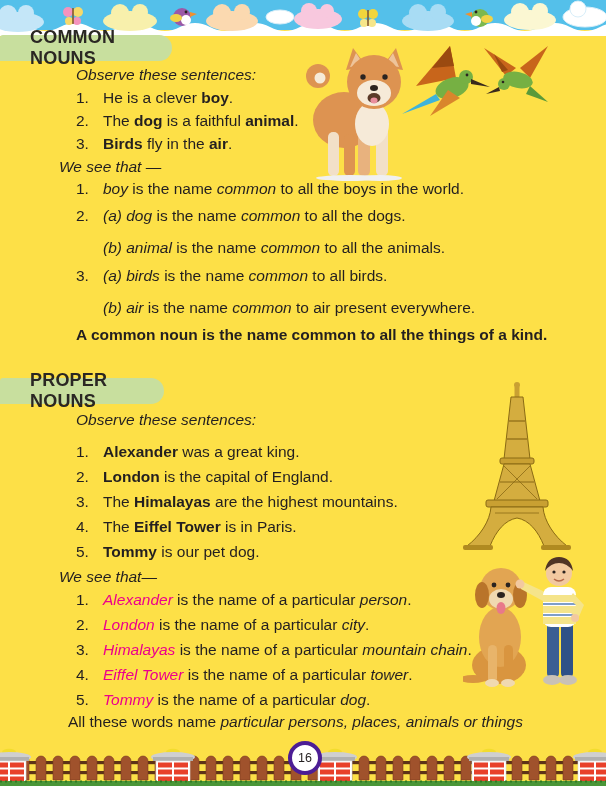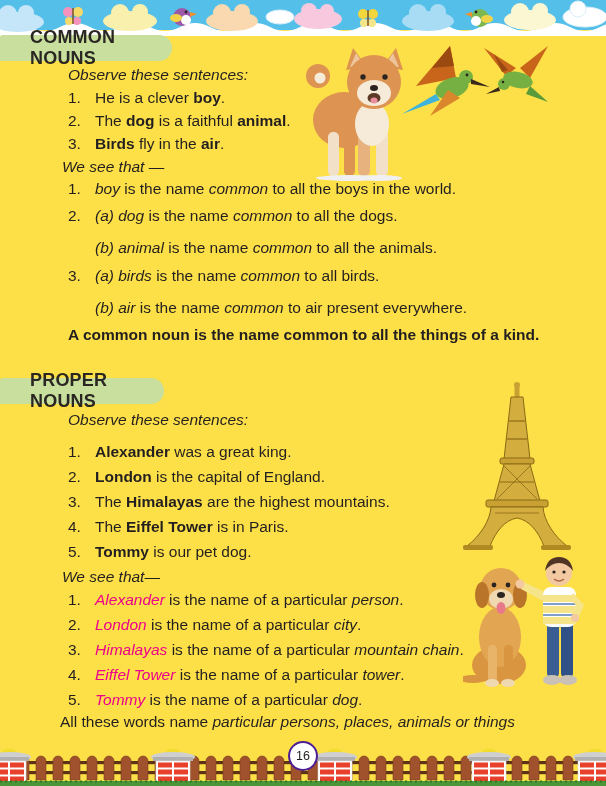--- a/index.html
+++ b/index.html
@@ -20,27 +20,27 @@
     position:absolute;left:0;height:26px;
     background:#c8df9e;
     border-radius:3px 13px 13px 0;
     display:flex;align-items:center;
     padding-left:30px;box-sizing:border-box;
     font-weight:bold;font-size:18px;letter-spacing:0.2px;color:#2a2723;
   }
   .banner1{top:35px;width:172px;}
   .banner2{top:378px;width:164px;}
   
-  .sec{position:absolute;left:36px;width:562px;}
+  .sec{position:absolute;left:44px;width:562px;}
   .sec-common{top:61px;}
   .sec-proper{top:404px;}
   .line{margin:0;}
   .italic{font-style:italic;}
   .obs{margin-left:32px;margin-top:3px;}
-  .wst{margin-left:26px;margin-top:2px;}
+  .wst{margin-left:15px;margin-top:2px;}
   .row{display:flex;margin-left:32px;}
   .row .num{flex:none;width:27px;}
   .row .body{flex:1;}
   .para{margin-top:3px;text-indent:32px;}
   .rule{margin-top:6px;margin-left:32px;font-weight:bold;}
   .concl{margin-left:24px;}
   .mt1{margin-top:1px;}.mt2{margin-top:2px;}.mt3{margin-top:11px;}
   .mt4{margin-top:4px;}.mt5{margin-top:5px;}.mt6{margin-top:6px;}.mt7{margin-top:7px;}
   
   .seg-n{font-style:normal;}
@@ -50,21 +50,21 @@
   
   .illus{position:absolute;}
   .illus-dog{left:292px;top:40px;}
   .illus-birds{left:398px;top:44px;}
   .illus-tower{left:455px;top:381px;}
   .illus-boydog{left:463px;top:553px;}
   
   .fence-wrap{position:absolute;left:0;top:748px;width:606px;height:38px;}
   .page-circle{
     position:absolute;left:288px;top:741px;width:26px;height:26px;
-    background:#ffffff;border:2px solid #4c1d95;border-radius:50%;
+    background:#ffffff;border:4px solid #4c1d95;border-radius:50%;
     display:flex;align-items:center;justify-content:center;
     font-size:12.5px;line-height:1;color:#231f20;z-index:5;
   }
 </style>
 </head>
 <body>
 
 <div class="page">
 
   <svg class="sky" width="606" height="36" viewBox="0 0 606 36">

